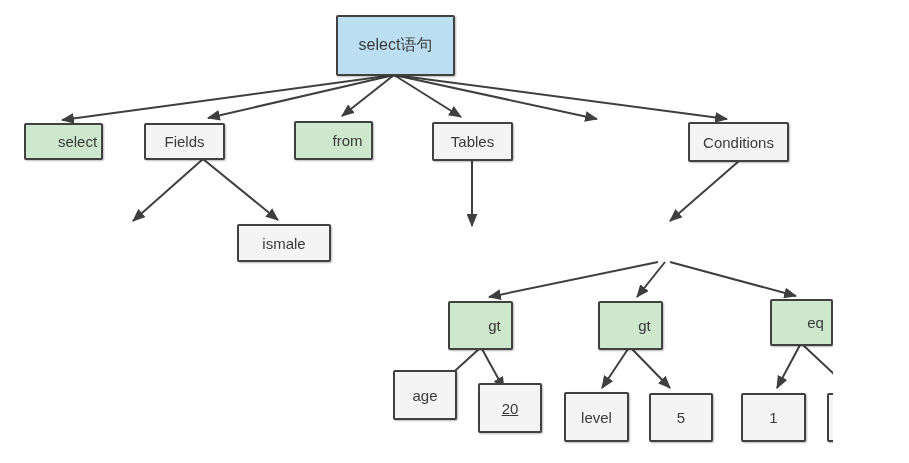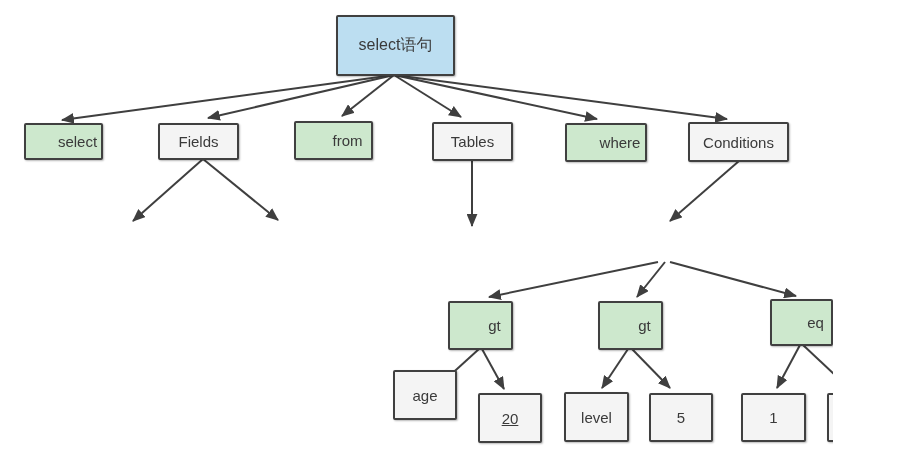--- a/index.html
+++ b/index.html
@@ -66,31 +66,31 @@
     <line x1="482" y1="349" x2="504" y2="389" marker-end="url(#arrow)"></line>
     <line x1="628" y1="349" x2="602" y2="388" marker-end="url(#arrow)"></line>
     <line x1="632" y1="349" x2="670" y2="388" marker-end="url(#arrow)"></line>
     <line x1="800" y1="345" x2="777" y2="388" marker-end="url(#arrow)"></line>
     <line x1="803" y1="345" x2="849" y2="388" marker-end="url(#arrow)"></line>
   </svg>
 
   <div class="node root" style="left:336px; top:15px;  width:119px; height:61px;">select语句</div>
 
   <div class="node kw" style="left:24px;  top:123px; width:79px;  height:37px;">select</div>
-  <div class="node plain" style="left:158px; top:123px; width:81px;  height:37px;">Fields</div>
+  <div class="node plain" style="left:144px; top:123px; width:81px;  height:37px;">Fields</div>
   <div class="node plain" style="left:432px; top:122px; width:81px;  height:39px;">Tables</div>
   <div class="node kw" style="left:294px; top:121px; width:79px;  height:39px;">from</div>
-  <div class="node kw" style="left:565px; top:123px; width:82px;  height:39px;">where</div>
   <div class="node plain" style="left:688px; top:122px; width:101px; height:40px;text-align:center;">Conditions</div>
 
+  <div class="node plain" style="left:237px; top:224px; width:94px;  height:38px;">ismale</div>
 
   <div class="node kw" style="left:448px; top:301px; width:65px;  height:49px;">gt</div>
   <div class="node kw" style="left:598px; top:301px; width:65px;  height:49px;">gt</div>
   <div class="node kw" style="left:770px; top:299px; width:63px;  height:47px;">eq</div>
 
   <div class="node plain" style="left:393px; top:370px; width:64px;  height:50px;">age</div>
-  <div class="node plain" style="left:478px; top:393px; width:64px;  height:50px;text-decoration:underline;">20</div>
+  <div class="node plain" style="left:478px; top:383px; width:64px;  height:50px;text-decoration:underline;">20</div>
   <div class="node plain" style="left:564px; top:392px; width:65px;  height:50px;">level</div>
   <div class="node plain" style="left:649px; top:393px; width:64px;  height:49px;">5</div>
   <div class="node plain" style="left:741px; top:393px; width:65px;  height:49px;">1</div>
   <div class="node plain" style="left:827px; top:393px; width:65px;  height:49px;">1</div>
 
 </div>
 
 </body></html>

